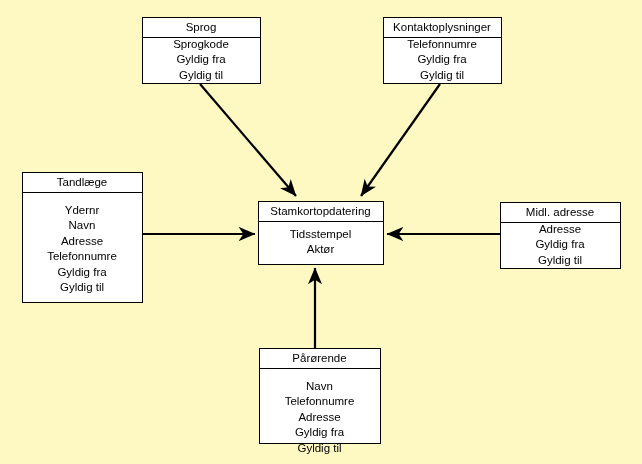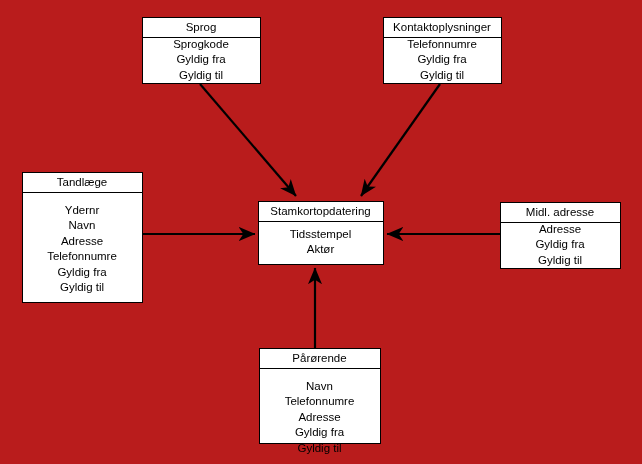--- a/index.html
+++ b/index.html
@@ -12,21 +12,21 @@
     width: 642px;
     height: 464px;
     font-family: "Liberation Sans", sans-serif;
     color: #000000;
     overflow: hidden;
   }
   #diagram-root {
     position: relative;
     width: 642px;
     height: 464px;
-    background: #b91c1c;
+    background: #fef9c3;
   }
   svg#er-canvas {
     position: absolute;
     left: 0;
     top: 0;
     width: 642px;
     height: 464px;
     display: block;
   }
   .entity-rect {

